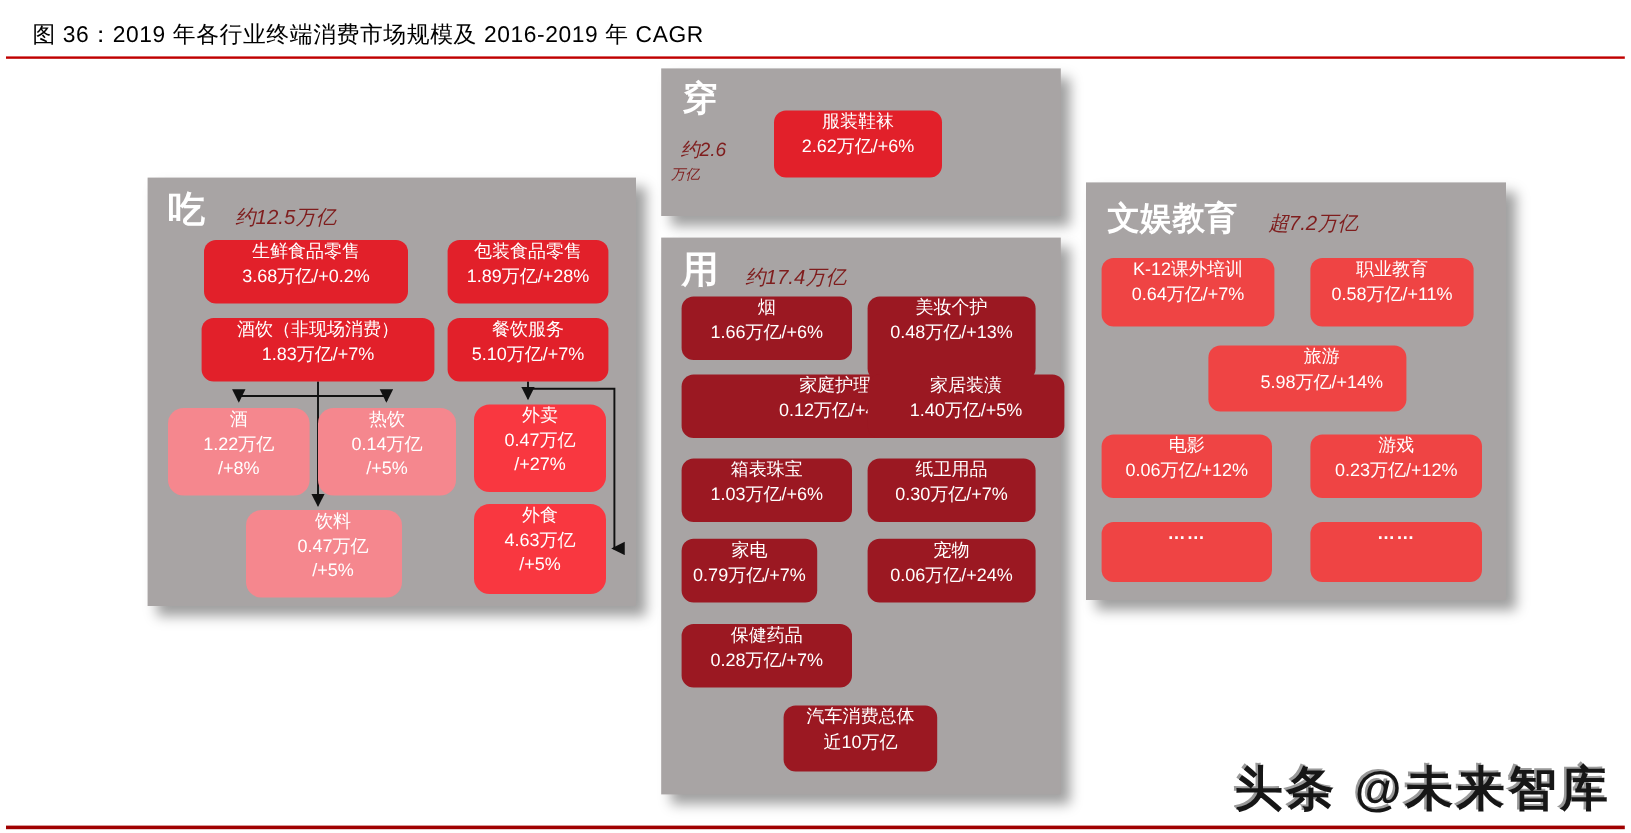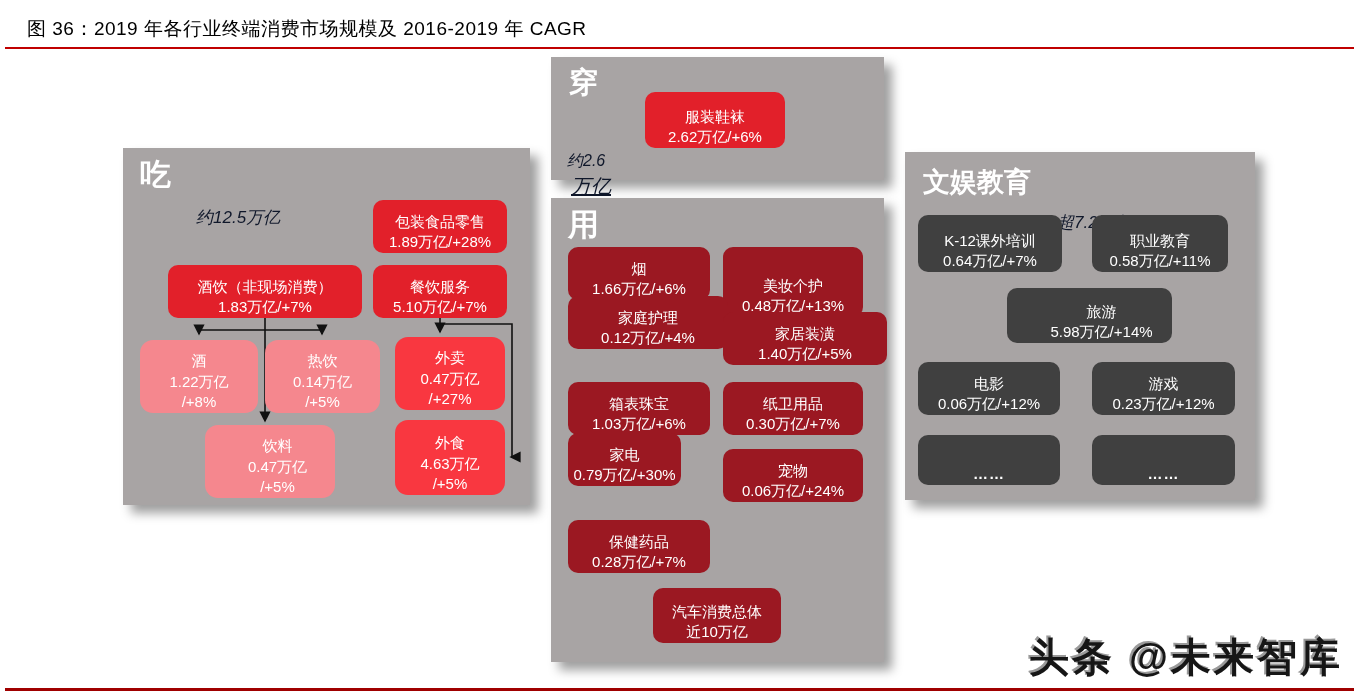--- a/index.html
+++ b/index.html
@@ -10,29 +10,29 @@
   .title-rule{position:absolute;left:5px;right:5px;top:47px;height:2px;background:#C00000;}
   .bottom-rule{position:absolute;left:5px;right:5px;bottom:3px;height:3px;background:#A00000;}
 
   .panel{position:absolute;background:#A8A4A4;box-shadow:8px 8px 10px rgba(0,0,0,0.38);}
   .panel-eat{left:123px;top:148px;width:407px;height:357px;}
   .panel-wear{left:551px;top:57px;width:333px;height:123px;}
   .panel-use{left:551px;top:198px;width:333px;height:464px;}
   .panel-ent{left:905px;top:152px;width:350px;height:348px;}
 
   .hdr{position:absolute;color:#fff;font-weight:bold;}
-  .sub{position:absolute;color:#0f172a;font-style:italic;font-size:17px;margin-top:36px;}
+  .sub{position:absolute;color:#7f1d1d;font-style:italic;font-size:17px;}
 
   .box{position:absolute;border-radius:10px;color:#fff;text-align:center;
-       display:flex;flex-direction:column;justify-content:flex-end;line-height:1.38;font-size:15px;}
+       display:flex;flex-direction:column;justify-content:flex-start;line-height:1.38;font-size:15px;}
   .crimson{background:#E2202A;}
   .pink{background:#F5878E;border-radius:13px;}
   .bright{background:#F93740;border-radius:13px;}
   .maroon{background:#9B1822;}
-  .entred{background:#404040;}
+  .entred{background:#ef4444;}
   .dots{font-weight:bold;letter-spacing:1px;}
 
   .arrows{position:absolute;left:0;top:0;pointer-events:none;}
 
   .watermark{position:absolute;right:16px;top:630px;font-size:40px;font-weight:bold;color:#161616;
              letter-spacing:3px;text-shadow:-2px -2px 0 #9a9a9a, 1px 1px 0 #ffffff;}
 </style>
 </head>
 <body>
 
@@ -54,20 +54,24 @@
         <path d="M76,182 V186" marker-end="url(#ah)"></path>
         <path d="M199,182 V186" marker-end="url(#ah)"></path>
         <path d="M317,170 V184" marker-end="url(#ah)"></path>
         <path d="M317,176 L389,176 L389,309 L388,309" marker-end="url(#ah)"></path>
       </g>
     </svg>
 
     <div class="hdr" style="left:17px;top:6px;font-size:31px;">吃</div>
     <div class="sub" style="left:73px;top:22px;">约12.5万亿</div>
 
+    <div class="box crimson" style="left:47px;top:52px;width:170px;height:53px;">
+      <div>生鲜食品零售</div>
+      <div>3.68万亿/+0.2%</div>
+    </div>
     <div class="box crimson" style="left:250px;top:52px;width:134px;height:53px;">
       <div>包装食品零售</div>
       <div>1.89万亿/+28%</div>
     </div>
     <div class="box crimson" style="left:45px;top:117px;width:194px;height:53px;">
       <div>酒饮（非现场消费）</div>
       <div>1.83万亿/+7%</div>
     </div>
     <div class="box crimson" style="left:250px;top:117px;width:134px;height:53px;">
       <div>餐饮服务</div>
@@ -98,58 +102,58 @@
     <div class="box bright" style="left:272px;top:272px;width:110px;height:75px;">
       <div>外食</div>
       <div>4.63万亿</div>
       <div>/+5%</div>
     </div>
   </div>
 
   <div class="panel panel-wear">
     <div class="hdr" style="left:18px;top:6px;font-size:29px;">穿</div>
     <div class="sub" style="left:16px;top:58px;font-size:16px;">约2.6</div>
-    <div class="sub" style="left:20px;top:80px;font-size:20px;text-decoration:underline;">万亿</div>
+    <div class="sub" style="left:8px;top:80px;font-size:12px;">万亿</div>
     <div class="box crimson" style="left:94px;top:35px;width:140px;height:56px;">
       <div>服装鞋袜</div>
       <div>2.62万亿/+6%</div>
     </div>
   </div>
 
   <div class="panel panel-use">
     <div class="hdr" style="left:17px;top:6px;font-size:31px;">用</div>
     <div class="sub" style="left:70px;top:22px;">约17.4万亿</div>
 
     <div class="box maroon" style="left:17px;top:49px;width:142px;height:53px;">
       <div>烟</div>
       <div>1.66万亿/+6%</div>
     </div>
     <div class="box maroon" style="left:172px;top:49px;width:140px;height:70px;">
       <div>美妆个护</div>
       <div>0.48万亿/+13%</div>
     </div>
-    <div class="box maroon" style="left:17px;top:98px;width:160px;height:53px;">
+    <div class="box maroon" style="left:17px;top:114px;width:160px;height:53px;padding-left:48px;">
       <div>家庭护理</div>
       <div>0.12万亿/+4%</div>
     </div>
     <div class="box maroon" style="left:172px;top:114px;width:164px;height:53px;">
       <div>家居装潢</div>
       <div>1.40万亿/+5%</div>
     </div>
     <div class="box maroon" style="left:17px;top:184px;width:142px;height:53px;">
       <div>箱表珠宝</div>
       <div>1.03万亿/+6%</div>
     </div>
     <div class="box maroon" style="left:172px;top:184px;width:140px;height:53px;">
       <div>纸卫用品</div>
       <div>0.30万亿/+7%</div>
     </div>
-    <div class="box maroon" style="left:17px;top:235px;width:113px;height:53px;">
+    <div class="box maroon" style="left:17px;top:251px;width:113px;height:53px;">
       <div>家电</div>
-      <div>0.79万亿/+30%</div>
+      <div>0.79万亿/+7%</div>
     </div>
     <div class="box maroon" style="left:172px;top:251px;width:140px;height:53px;">
       <div>宠物</div>
       <div>0.06万亿/+24%</div>
     </div>
     <div class="box maroon" style="left:17px;top:322px;width:142px;height:53px;">
       <div>保健药品</div>
       <div>0.28万亿/+7%</div>
     </div>
     <div class="box maroon" style="left:102px;top:390px;width:128px;height:55px;">

